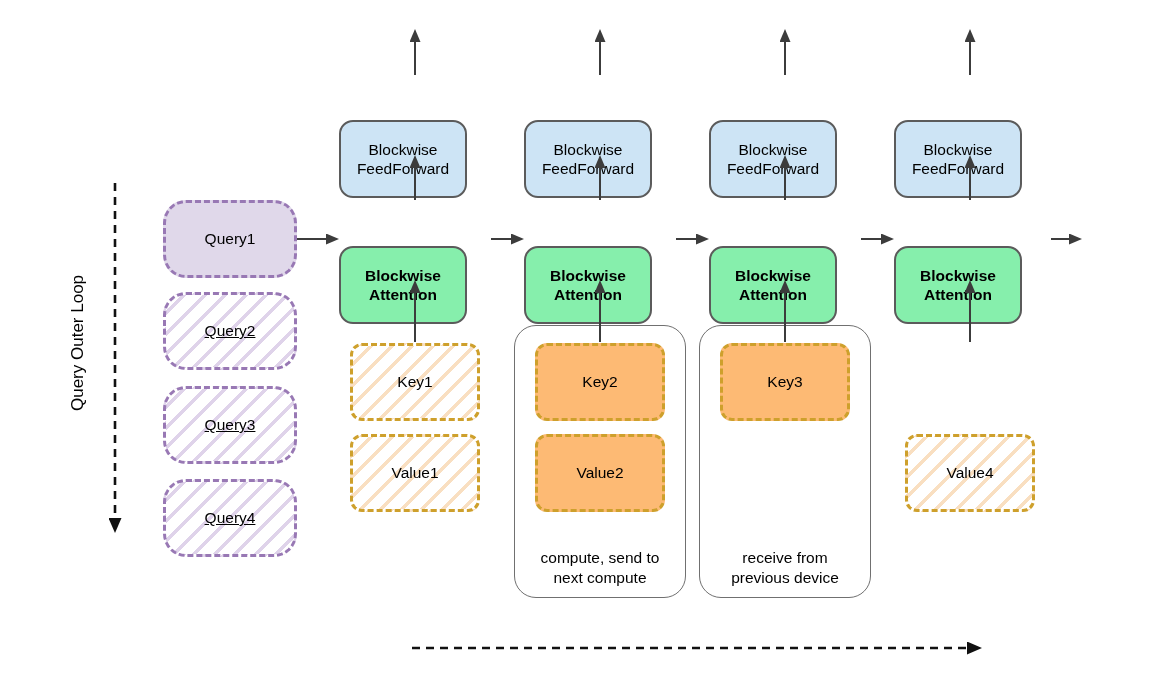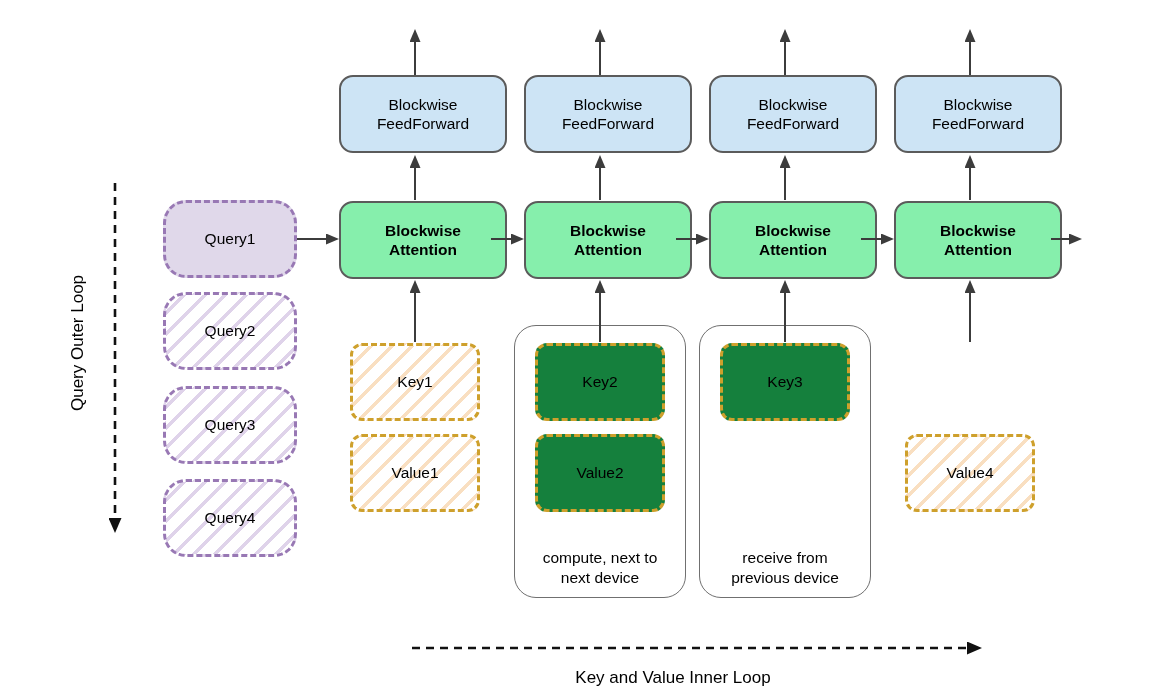--- a/index.html
+++ b/index.html
@@ -2,41 +2,41 @@
 <html><head>
 <meta charset="utf-8">
 <style>
   html,body{margin:0;padding:0;background:#ffffff;}
   body{font-family:"Liberation Sans", sans-serif; color:#000;}
   .canvas{position:relative;width:1154px;height:696px;background:#fff;overflow:hidden;}
   .canvas *{box-sizing:border-box;}
 
   
   .box{
-    position:absolute;width:168px;height:78px;border:2.5px solid #5b5b5b;border-radius:14px;
+    position:absolute;width:128px;height:78px;border:2.5px solid #5b5b5b;border-radius:14px;
     display:flex;align-items:center;justify-content:center;text-align:center;
-    font-size:15.5px;line-height:1.25;padding:2px 14px;
+    font-size:15.5px;line-height:1.25;padding:2px 14px;margin-top:45px;
   }
   .ff{background:#cde4f5;top:75px;}
   .att{background:#86efac;top:201px;font-weight:bold;}
 
   
   .qbox{
     position:absolute;left:163px;width:134px;height:78px;border:3px dashed #9878b4;border-radius:23px;
     display:flex;align-items:center;justify-content:center;font-size:15.5px;background:#fff;
   }
   .q-filled{background:#e0d8ea;}
-  .q-hatch{background:repeating-linear-gradient(135deg,#ffffff 0 11px,#dfd3ea 11px 14.5px);}
+  .q-hatch{background:repeating-linear-gradient(135deg,#ffffff 0 11px,#dfd3ea 11px 14.5px);text-decoration:underline;}
 
   
   .kvbox{
     position:absolute;width:130px;height:78px;border:3px dashed #cea02c;border-radius:12px;
     display:flex;align-items:center;justify-content:center;font-size:15.5px;background:#fff;
   }
-  .kv-filled{background:#15803d;}
+  .kv-filled{background:#fdba74;}
   .kv-hatch{background:repeating-linear-gradient(135deg,#ffffff 0 11px,#f9dfc1 11px 14.5px);}
 
   
   .kv-container{
     position:absolute;top:325px;width:172px;height:273px;border:1.6px solid #707070;border-radius:22px;background:#fff;
   }
   .kv-caption{
     position:absolute;bottom:9px;left:50%;transform:translateX(-50%);
     width:134px;text-align:center;font-size:15.5px;line-height:1.3;
   }
@@ -68,21 +68,21 @@
     <span>Query2</span>
   </div>
   <div class="qbox q-hatch" style="top:386px">
     <span>Query3</span>
   </div>
   <div class="qbox q-hatch" style="top:479px">
     <span>Query4</span>
   </div>
 
   <div class="kv-container" style="left:514px">
-    <div class="kv-caption">compute, next to next device</div>
+    <div class="kv-caption">compute, send to next compute</div>
   </div>
   <div class="kv-container" style="left:699px">
     <div class="kv-caption">receive from previous device</div>
   </div>
 
   <div class="box ff" style="left:339px">Blockwise FeedForward</div>
   <div class="box att" style="left:339px">Blockwise Attention</div>
   <div class="kvbox kv-hatch" style="left:350px;top:343px">Key1</div>
   <div class="kvbox kv-hatch" style="left:350px;top:434px">Value1</div>
 
@@ -92,21 +92,20 @@
   <div class="kvbox kv-filled" style="left:535px;top:434px">Value2</div>
 
   <div class="box ff" style="left:709px">Blockwise FeedForward</div>
   <div class="box att" style="left:709px">Blockwise Attention</div>
   <div class="kvbox kv-filled" style="left:720px;top:343px">Key3</div>
 
   <div class="box ff" style="left:894px">Blockwise FeedForward</div>
   <div class="box att" style="left:894px">Blockwise Attention</div>
   <div class="kvbox kv-hatch" style="left:905px;top:434px">Value4</div>
 
-  <div class="hlabel">Key and Value Inner Loop</div>
 
   <svg class="overlay" viewBox="0 0 1154 696" xmlns="http://www.w3.org/2000/svg">
     <defs>
       <marker id="ah" markerUnits="userSpaceOnUse" markerWidth="13" markerHeight="11" refX="0" refY="5.5" orient="auto">
         <path d="M0,0 L13,5.5 L0,11 Z" fill="#3c3c3c"></path>
       </marker>
       <marker id="ahb" markerUnits="userSpaceOnUse" markerWidth="15" markerHeight="13" refX="0" refY="6.5" orient="auto">
         <path d="M0,0 L15,6.5 L0,13 Z" fill="#111"></path>
       </marker>
     </defs>

